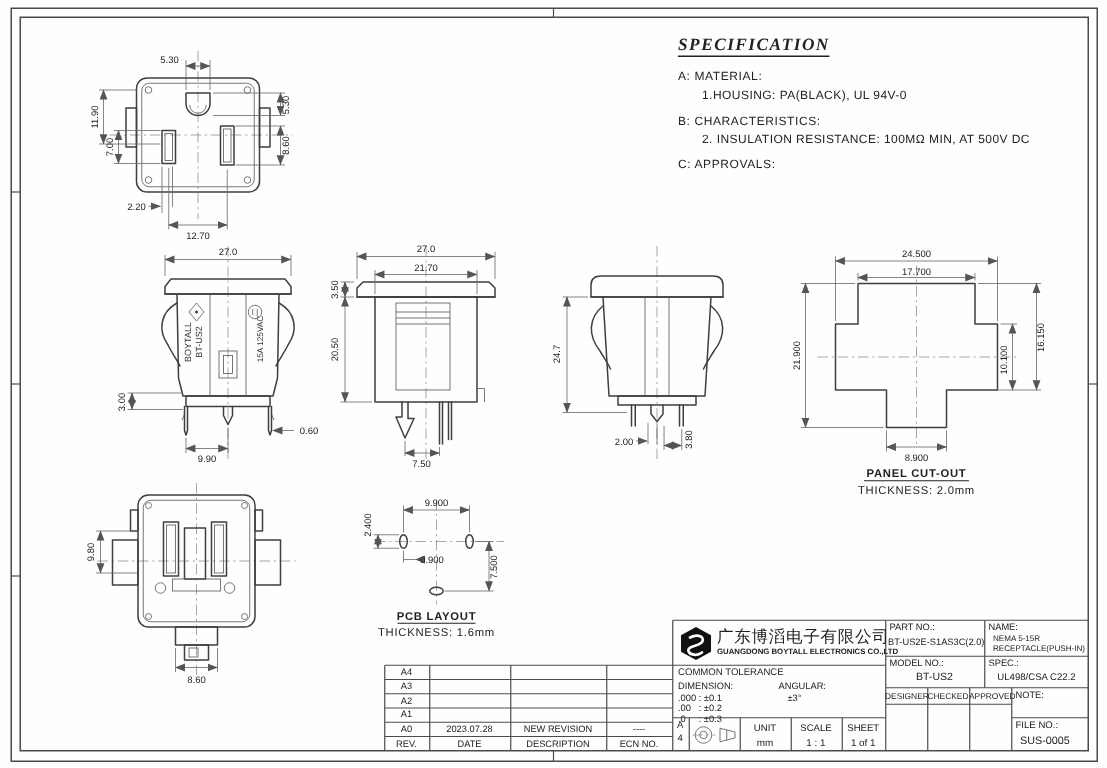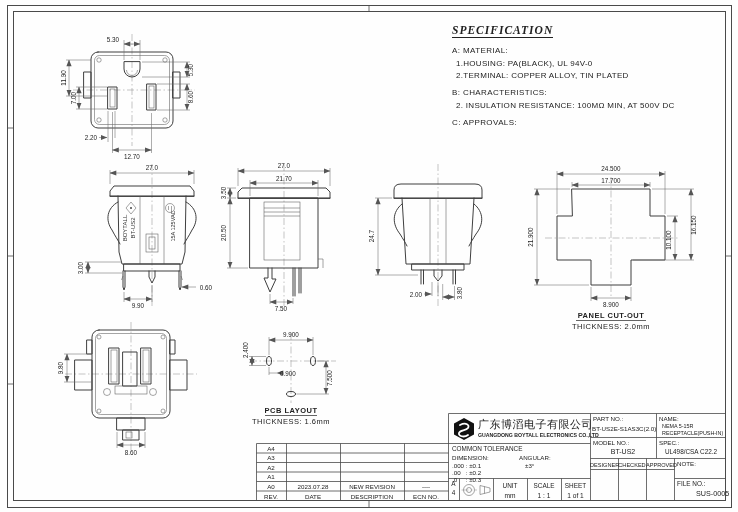--- a/index.html
+++ b/index.html
@@ -17,21 +17,21 @@
   .marktext { fill:#333; text-anchor:middle; }
   .cap   { font:bold 7.5px "Liberation Sans", sans-serif; fill:#222; text-anchor:middle; letter-spacing:0.5px; }
   .capline { stroke:#222; stroke-width:0.7; }
   .cell  { position:absolute; font-size:6.2px; line-height:8px; color:#222; text-align:center; }
   .lbl   { position:absolute; font-size:6.2px; color:#222; white-space:nowrap; }
   .val   { position:absolute; color:#222; white-space:nowrap; }
   .pre   { white-space:pre; }
   #spec-block { position:absolute; left:452px; top:20px; width:274px; }
   .spec-title { font:bold italic 11.5px "Liberation Serif", serif; letter-spacing:1px; border-bottom:1.2px solid #222; display:inline-block; padding-bottom:1px; }
   .spec-heading { font-size:8px; margin-top:8px; letter-spacing:0.4px; }
-  .spec-item { font-size:8px; margin-left:4px; margin-top:3.5px; letter-spacing:0.3px; }
+  .spec-item { font-size:8px; margin-left:16px; margin-top:3.5px; letter-spacing:0.3px; }
 </style>
 </head>
 <body>
 
 <div class="sheet">
 
 <svg style="left:0;top:0" width="738" height="512" viewBox="0 0 738 512">
   <defs>
     <marker id="aE" markerWidth="8" markerHeight="8" refX="6.5" refY="4" orient="auto" markerUnits="userSpaceOnUse">
           <path d="M0,1.4 L6.8,4 L0,6.6 Z" fill="#555"></path>
@@ -313,21 +313,20 @@
   <text class="dimtext" x="95.5" y="55" transform="rotate(-90 95.5 55)">7.500</text>
   <text class="cap" x="55" y="90">PCB LAYOUT</text>
   <line class="capline" x1="29" y1="92.5" x2="81" y2="92.5"></line>
   <text class="cap" x="55" y="101" style="font-weight:normal">THICKNESS: 1.6mm</text>
 </svg>
 
 <div id="spec-block">
   <div class="spec-title">SPECIFICATION</div>
   <div class="spec-heading">A:  MATERIAL:</div>
   <div class="spec-item">1.HOUSING:  PA(BLACK), UL 94V-0</div>
-  <div class="spec-item">2.TERMINAL:  COPPER ALLOY, TIN PLATED</div>
   <div class="spec-heading">B:  CHARACTERISTICS:</div>
   <div class="spec-item">2. INSULATION RESISTANCE:  100MΩ MIN, AT 500V DC</div>
   <div class="spec-heading">C:  APPROVALS:</div>
 </div>
 
 <div>
   <div class="cell" style="left:256px;top:444.5px;width:30px">A4</div>
   <div class="cell" style="left:286px;top:444.5px;width:54px"></div>
   <div class="cell" style="left:340px;top:444.5px;width:64px"></div>
   <div class="cell" style="left:404px;top:444.5px;width:44px"></div>
@@ -395,16 +394,16 @@
     <path d="M23.5,5.5 V12.5" class="geo2"></path>
   </svg>
   <div class="cell" style="left:493px;top:482px;width:34px;font-size:6.4px">UNIT</div>
   <div class="cell" style="left:493px;top:492px;width:34px;font-size:6.6px">mm</div>
   <div class="cell" style="left:527px;top:482px;width:34px;font-size:6.4px">SCALE</div>
   <div class="cell" style="left:527px;top:492px;width:34px;font-size:6.6px">1 : 1</div>
   <div class="cell" style="left:561px;top:482px;width:29px;font-size:6.4px">SHEET</div>
   <div class="cell" style="left:561px;top:492px;width:29px;font-size:6.6px">1 of 1</div>
 
   <div class="lbl" style="left:677px;top:480px;font-size:6.4px">FILE NO.:</div>
-  <div class="val" style="left:696px;top:489px;font-size:7.2px">SUS-0005</div>
+  <div class="val" style="left:680px;top:489px;font-size:7.2px">SUS-0005</div>
 </div>
 
 </div>
 
 </body></html>

